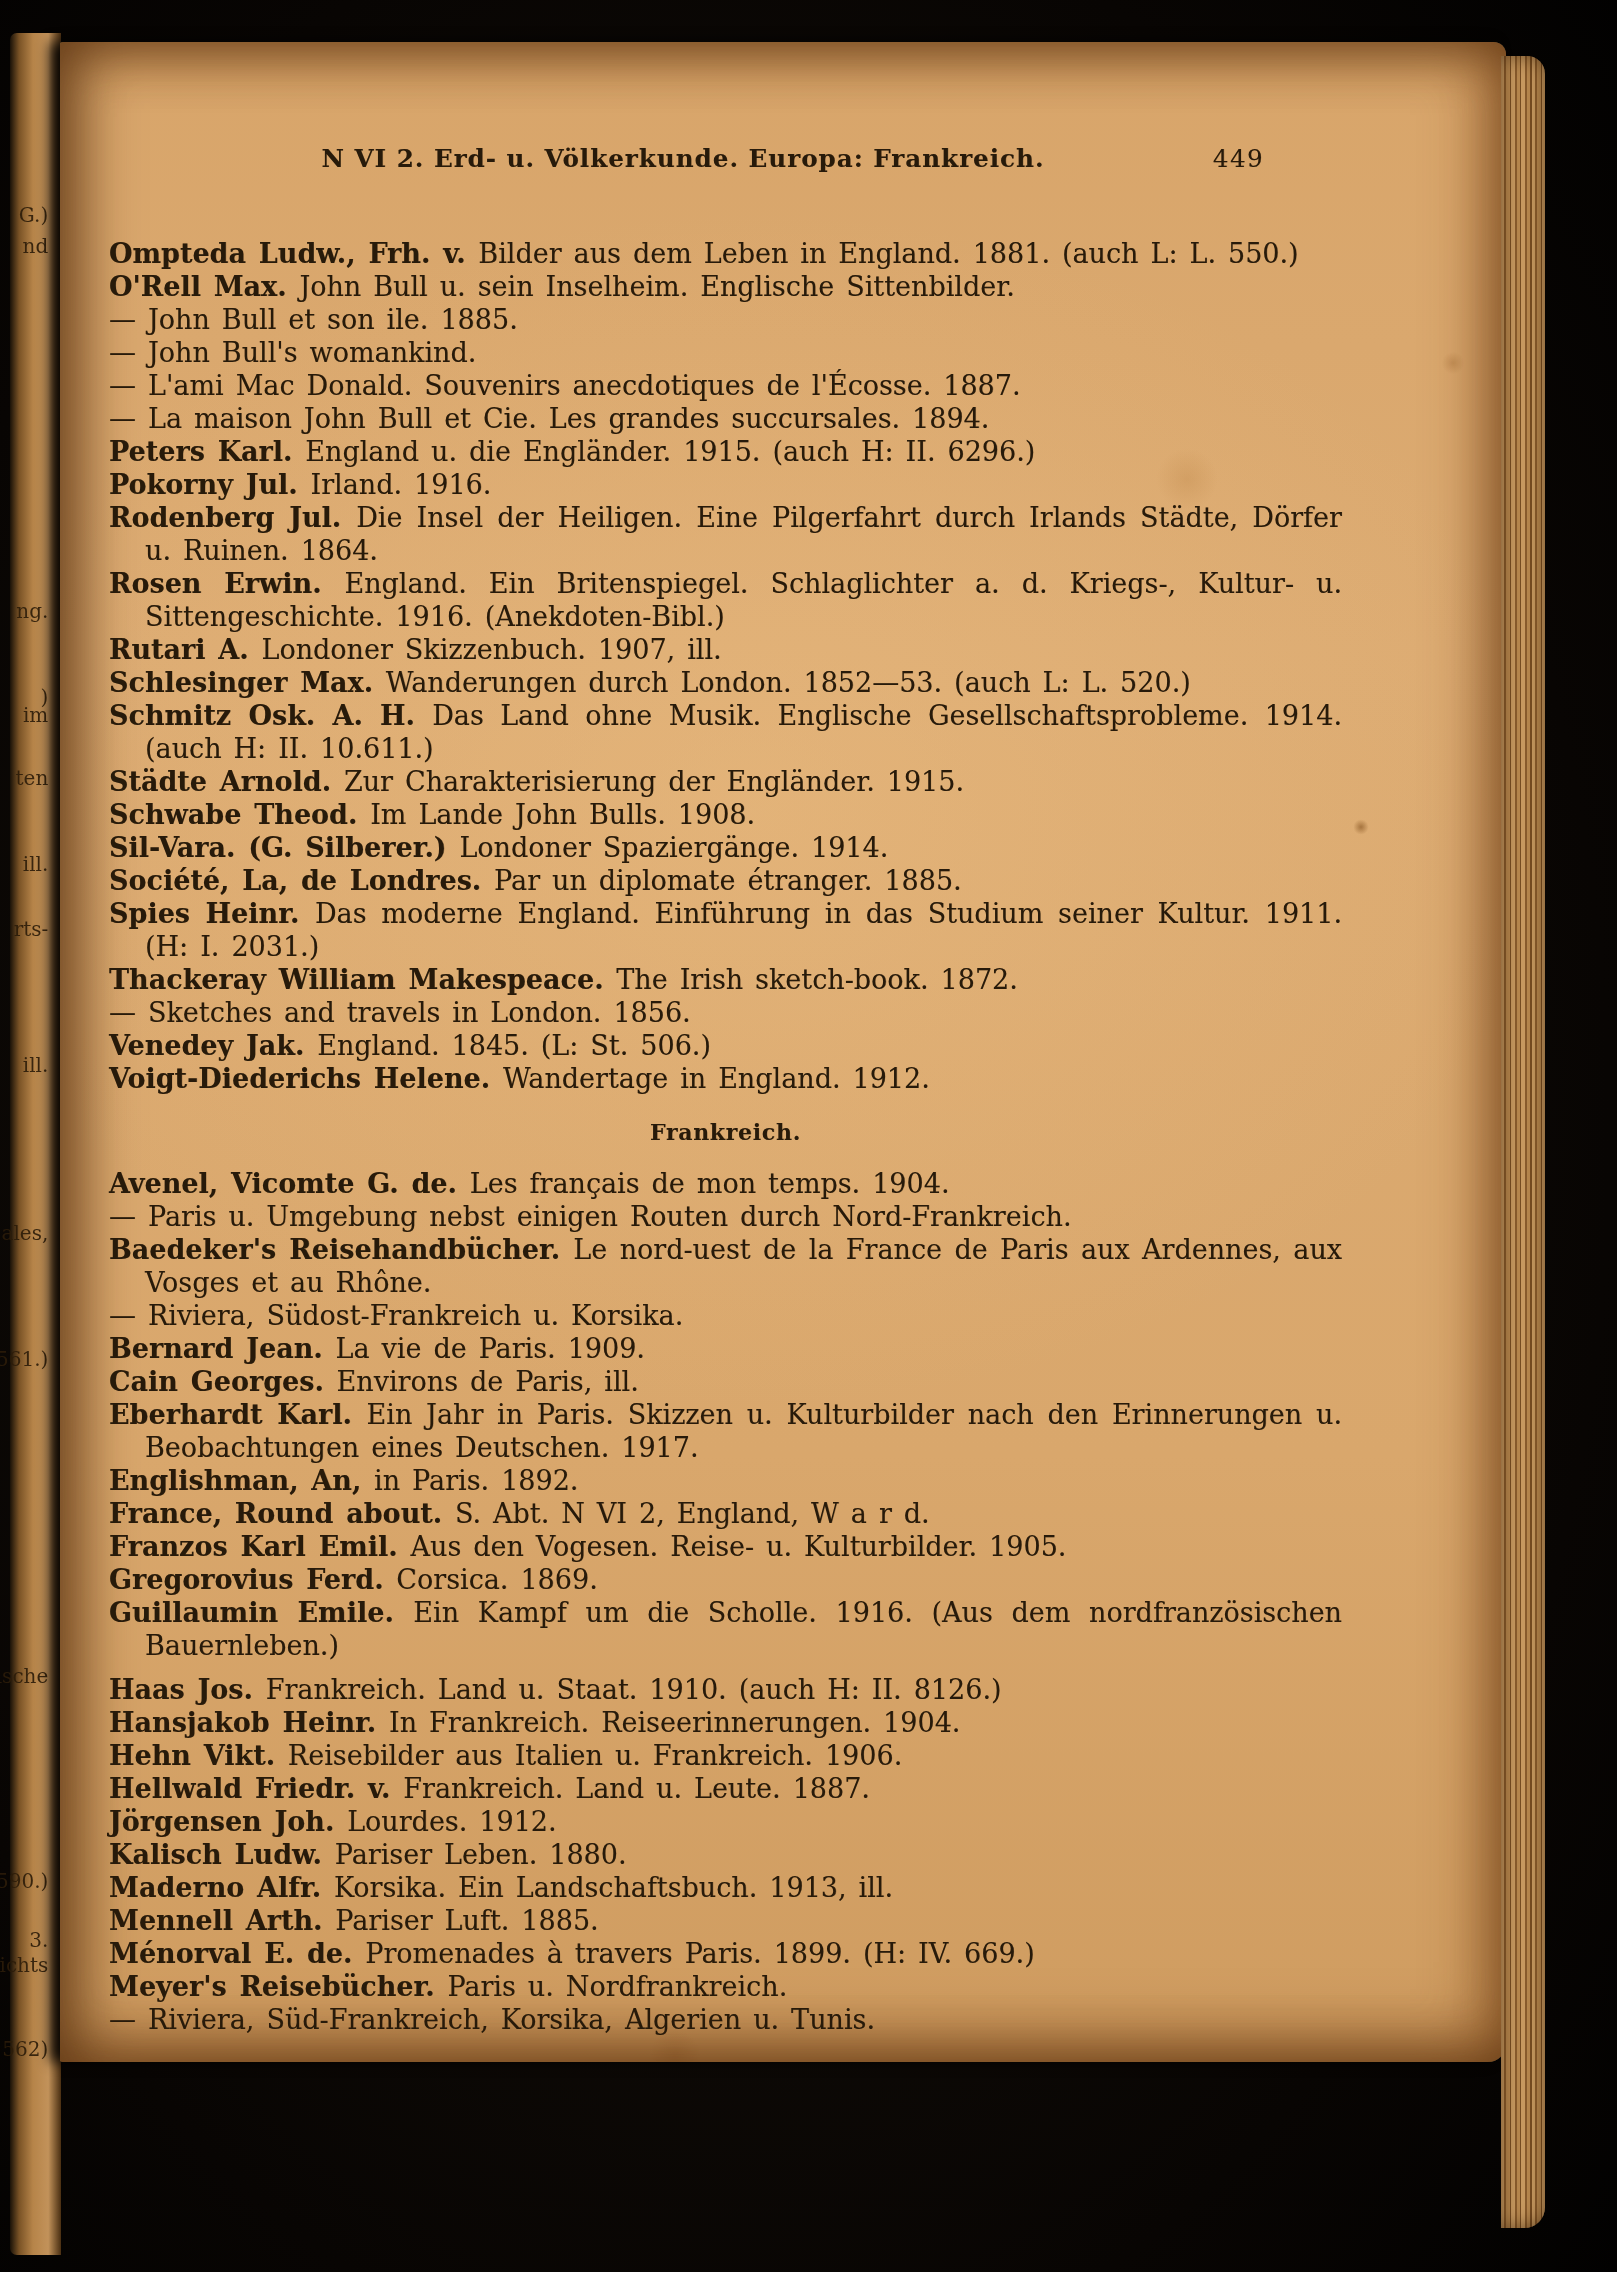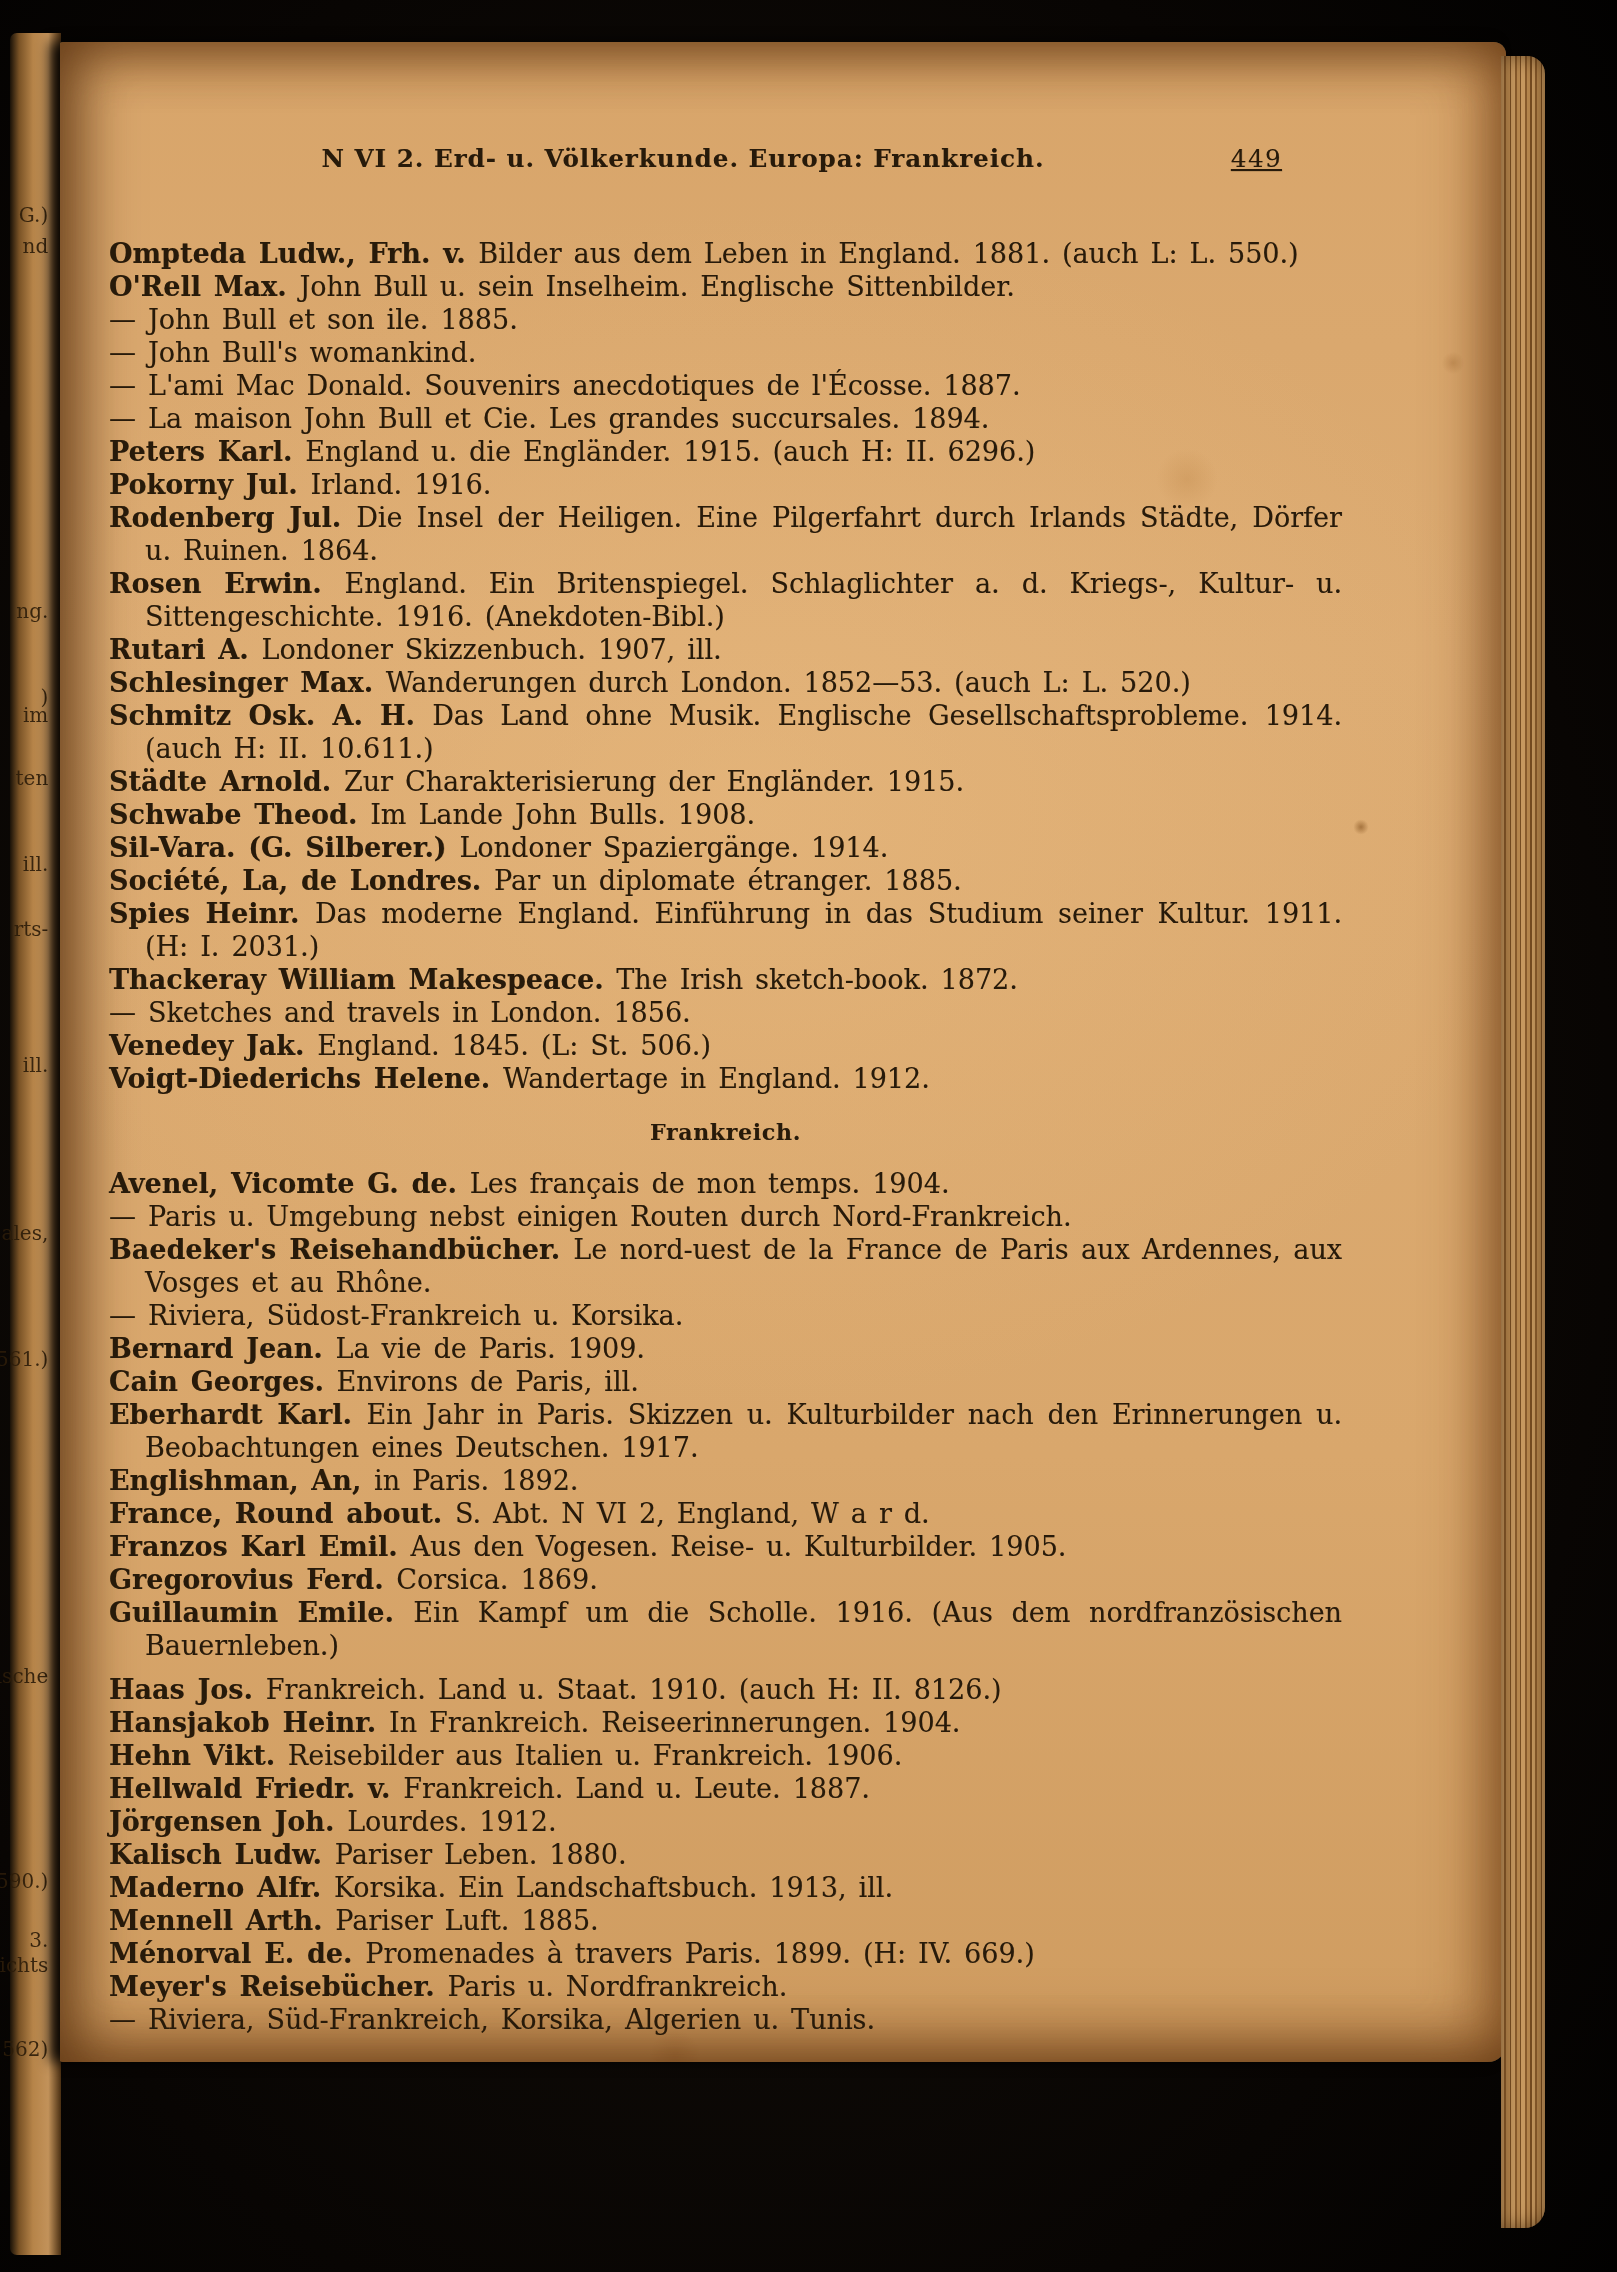--- a/index.html
+++ b/index.html
@@ -66,21 +66,21 @@
       #c89a60 0 3.4px, #8a5c2c 3.4px 5.5px, #b8884e 5.5px 9px, #774d22 9px 10.2px);
     border-radius: 0 18px 20.5px 0;
     box-shadow: inset 0 0 20.5px rgba(40,20,4,.6);
   }
 
   .header { position: relative; margin-top: 102px; height: 36px; font-size: 24.6px; }
   .header-title {
     position: absolute; left: 623px; transform: translateX(-50%);
     font-weight: bold; letter-spacing: 1px; white-space: nowrap;
   }
-  .page-number { position: absolute; right: 224px; letter-spacing: 1.4px; text-decoration: underline; }
+  .page-number { position: absolute; right: 242px; letter-spacing: 1.4px; }
 
   .content { margin: 57px 0 0 49px; width: 1233px; font-size: 27px; line-height: 33px; }
 
   .entry {
     margin: 0;
     padding-left: 36px;
     text-indent: -36px;
     text-align: justify;
     word-spacing: 3.4px;
   }

